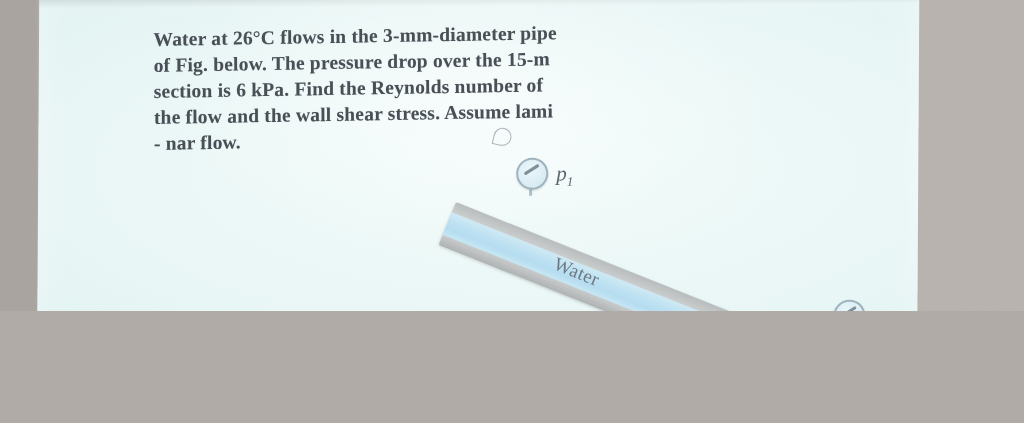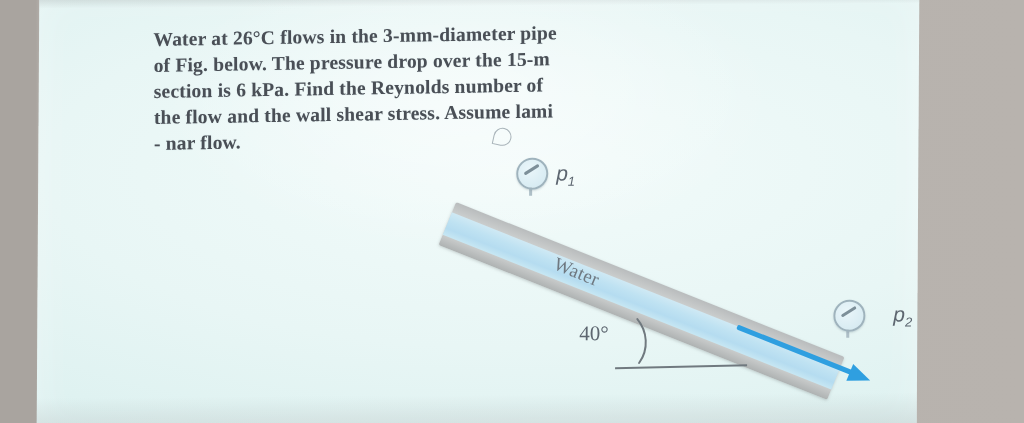--- a/index.html
+++ b/index.html
@@ -9,21 +9,21 @@
   }
   body {
     width: 1024px;
     height: 423px;
     overflow: hidden;
     font-family: "Liberation Serif", serif;
   }
   #stage {
     position: relative;
     width: 1024px;
-    height: 423px;
+    height: 311px;
     background: linear-gradient(90deg, #a9a49f 0%, #a9a49f 3.5%, #b5b0ab 4%, #b8b3ae 100%);
     overflow: hidden;
   }
 
   
   .page {
     position: absolute;
     left: 38px;
     top: -10px;
     width: 880px;
@@ -167,21 +167,21 @@
     border-radius: 2px;
   }
   .gauge .stem {
     position: absolute;
     width: 3px; height: 14px;
     background: #aebfc7;
     left: 13px; top: 24px;
   }
   .gauge-label {
     position: absolute;
-    font-family: Liberation Sans, sans-serif;
+    font-family: Liberation Serif, serif;
     font-style: italic;
     font-size: 21px;
     color: #5d6670;
   }
   .gauge-label .sub {
     font-size: 13px;
     vertical-align: sub;
     font-style: italic;
   }
 

